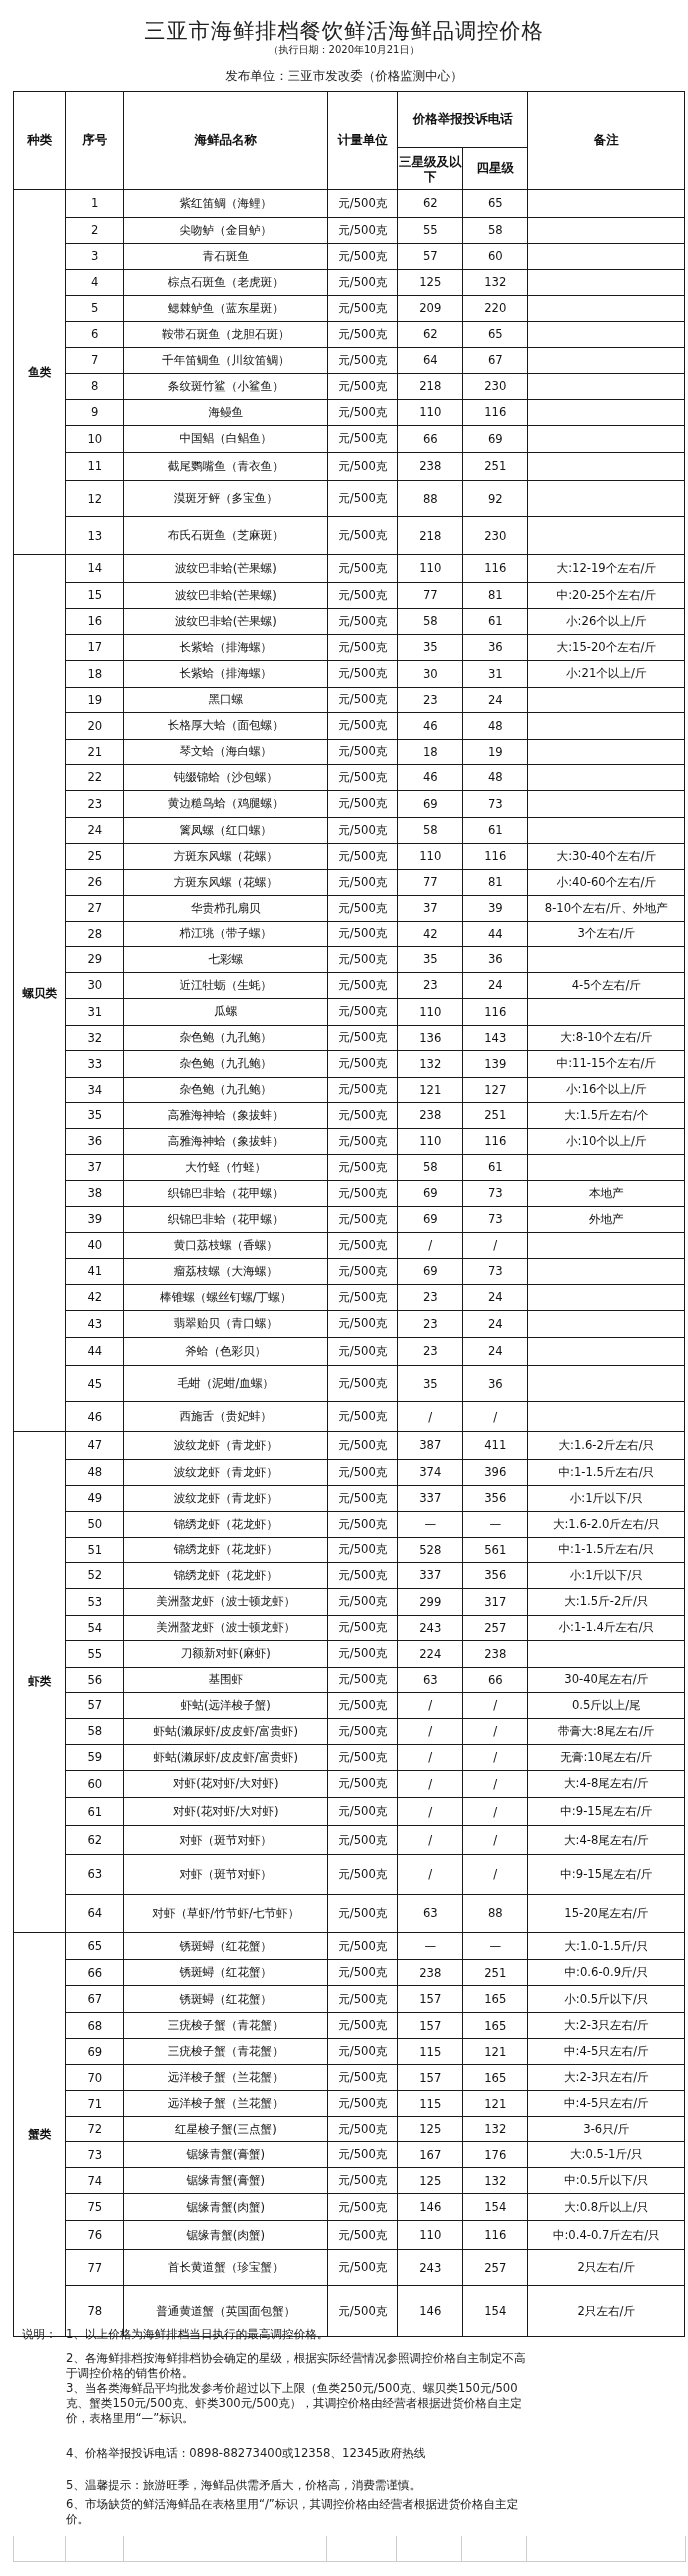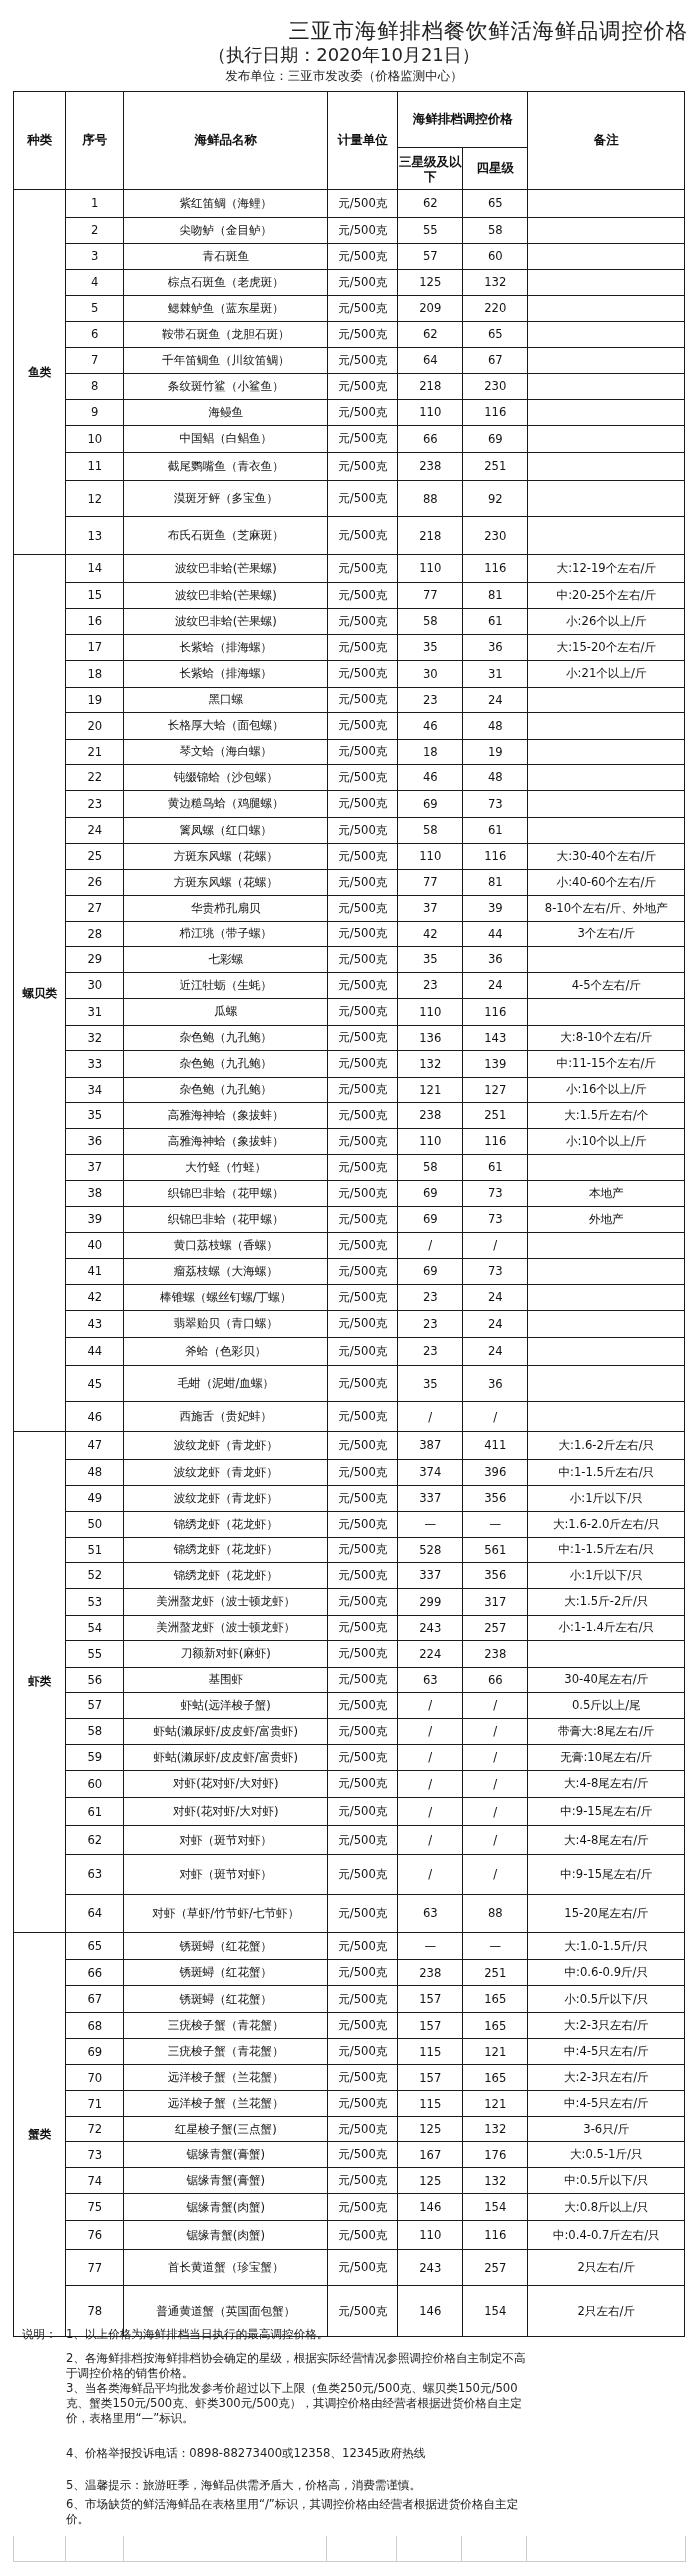--- a/index.html
+++ b/index.html
@@ -1,21 +1,21 @@
 <!DOCTYPE html>
 <html style="font-size:14.2px"><head>
 <meta charset="utf-8">
 <style>
   html, body { margin:0; padding:0; background:#ffffff; }
   body { width:688px; height:2576px; position:relative; overflow:hidden;
          font-family:"DejaVu Sans","Liberation Sans",sans-serif; color:#111; }
-  .title { position:absolute; left:0; width:688px; top:16px; text-align:right;
+  .title { position:absolute; left:0; width:688px; top:16px; text-align:center;
            font-size:21.3px; letter-spacing:0.9px; color:#222; }
   .subtitle { position:absolute; left:0; width:688px; top:43px; text-align:center;
-              font-size:18px; color:#222; }
+              font-size:10px; color:#222; }
   .publisher { position:absolute; left:0; width:688px; top:68px; text-align:center;
                font-size:12.5px; color:#222; }
   table.price { position:absolute; left:13.3px; top:91px; width:671px;
                 border-collapse:collapse; table-layout:fixed; }
   table.price td, table.price th { border:1.3px solid #1a1a1a; text-align:center;
                 vertical-align:middle; font-size:11.6px; padding:0; overflow:hidden; white-space:nowrap; }
   table.price th { font-weight:bold; font-size:12.5px; }
   .cat { font-weight:bold; font-size:12.5px; }
   .notes { position:absolute; left:22px; top:2327px; width:534px; font-size:11.6px; color:#222; line-height:15px; }
   .note-label { position:absolute; left:0; top:0; }
@@ -40,21 +40,21 @@
       <col style="width:65px">
       <col style="width:65px">
       <col style="width:157px">
   </colgroup>
   <thead>
     <tr style="height:56px">
       <th rowspan="2">种类</th>
       <th rowspan="2">序号</th>
       <th rowspan="2">海鲜品名称</th>
       <th rowspan="2">计量单位</th>
-      <th colspan="2">海鲜排档调控价格</th>
+      <th colspan="2">价格举报投诉电话</th>
       <th rowspan="2">备注</th>
     </tr>
     <tr style="height:42px">
       <th style="white-space:normal;line-height:15px">三星级及以下</th>
       <th>四星级</th>
     </tr>
   </thead>
   <tbody id="tbody">
       <tr style="height: 27.6px;">
         <td rowspan="13" class="cat">鱼类</td>

